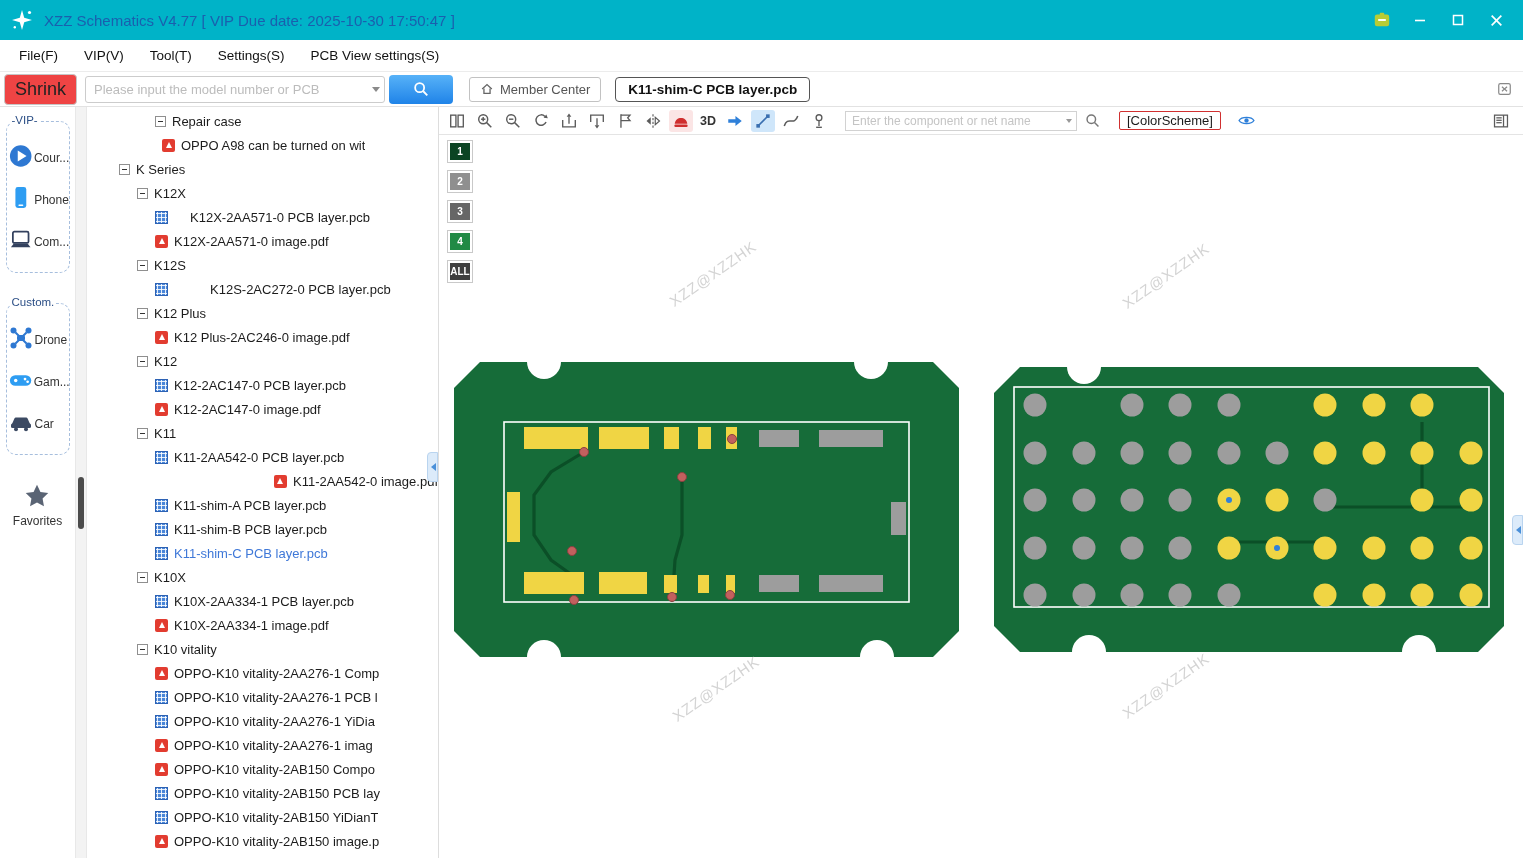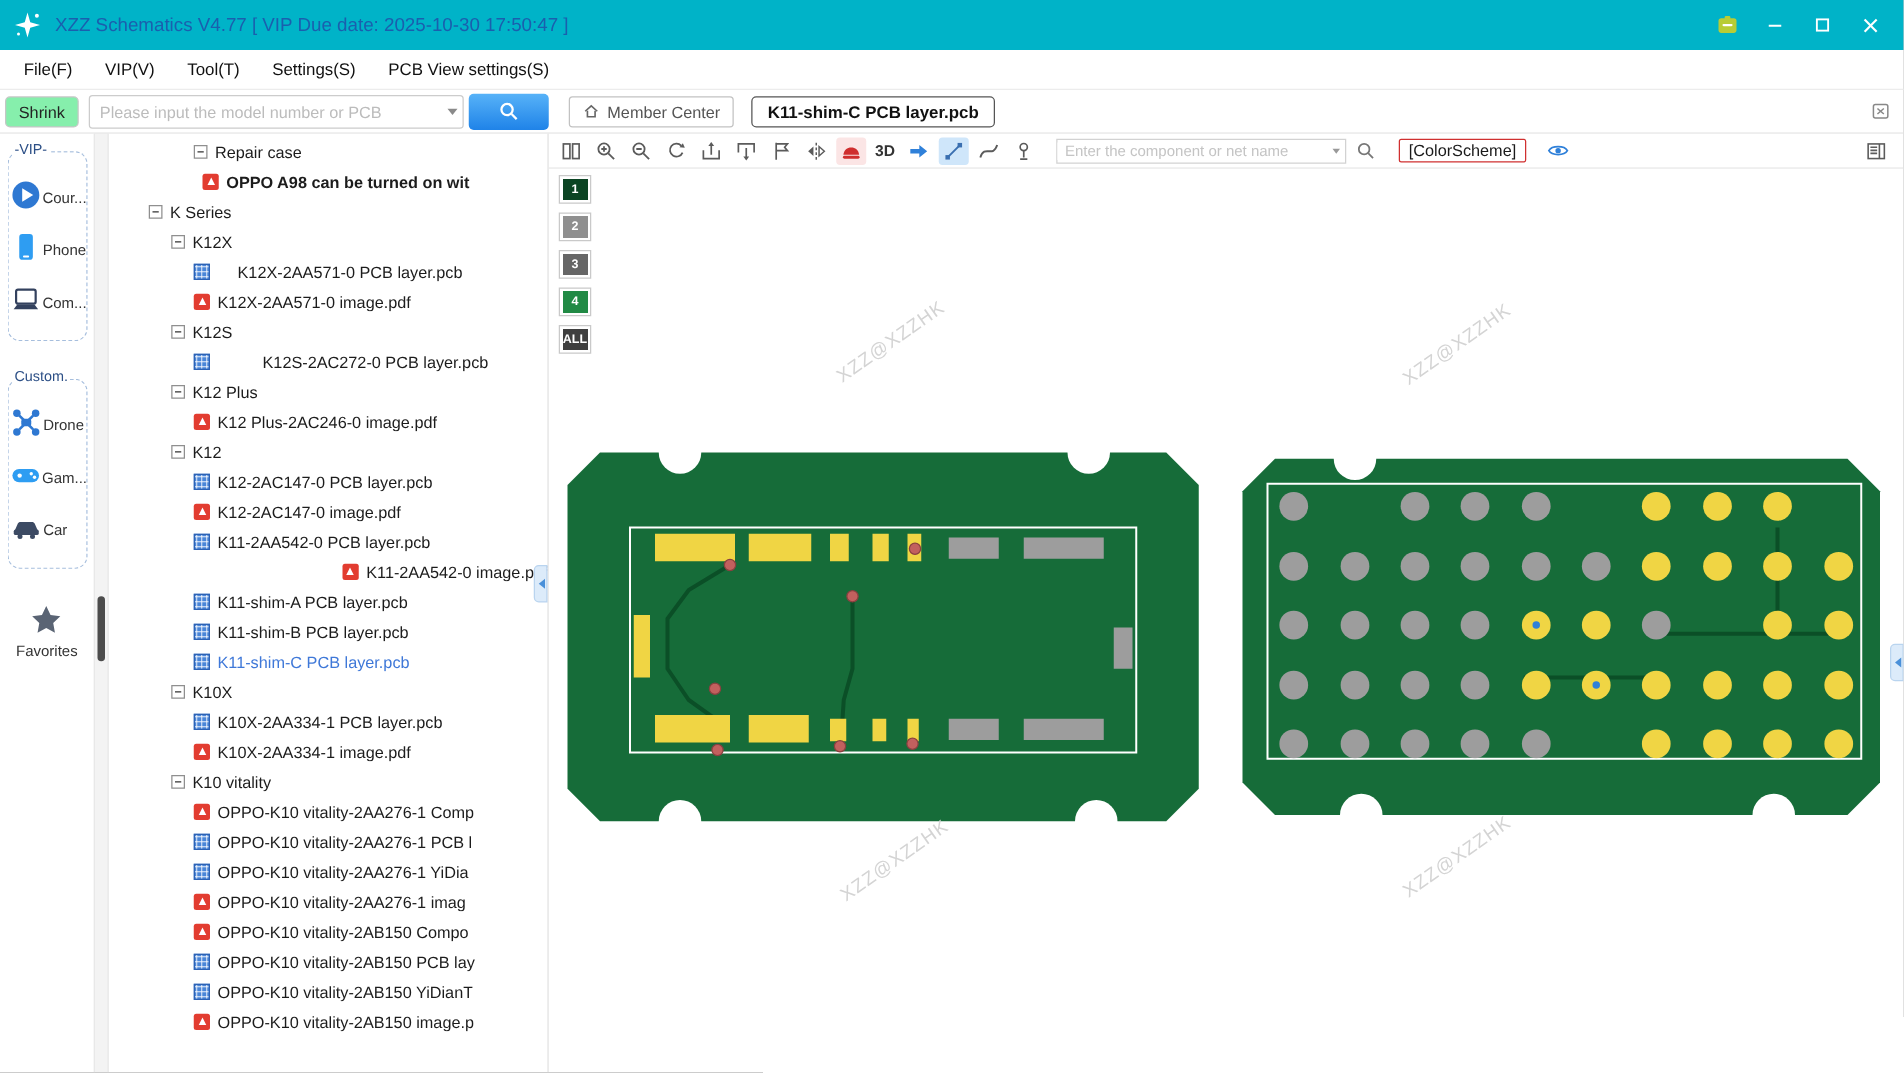--- a/index.html
+++ b/index.html
@@ -8,21 +8,21 @@
 
 .titlebar{height:40px;background:#00b3c8;display:flex;align-items:center;padding:0 10px;flex-shrink:0}
 .title-text{color:#1a5fae;font-size:15px;margin-left:10px;white-space:nowrap}
 .win-controls{margin-left:auto;display:flex;align-items:center;gap:20px;padding-right:8px}
 .winbtn{display:flex;align-items:center;justify-content:center;width:18px;height:18px}
 
 .menubar{height:32px;display:flex;align-items:center;background:#fff;border-bottom:1px solid #ececec;padding-left:6px}
 .menu-item{padding:0 13px;font-size:13.5px;color:#111;line-height:32px;white-space:nowrap}
 
 .topbar{height:35px;display:flex;align-items:center;background:#fff;border-bottom:1px solid #e2e2e2;padding:0 4px;gap:8px}
-.shrink-btn{border:1px solid #c6c6c6;background:#86efac;border-radius:4px;font-size:13px;color:#222;padding:4px 10px;font-family:inherit}
+.shrink-btn{border:1px solid #c6c6c6;background:#ef4444;border-radius:4px;font-size:18px;color:#222;padding:4px 10px;font-family:inherit}
 .model-combo{width:300px;height:27px;border:1px solid #ccc;border-radius:3px;display:flex;align-items:center;background:#fff}
 .model-combo input{flex:1;border:0;outline:0;font-size:13px;padding:0 8px;color:#333;min-width:0;font-family:inherit}
 .model-combo input::placeholder{color:#bcbcbc}
 .chev{width:16px;display:flex;justify-content:center}
 .chev::after{content:"";border:4px solid transparent;border-top:5px solid #8a8a8a;margin-top:5px}
 .search-btn{width:64px;height:29px;border:0;border-radius:4px;background:linear-gradient(#57b2f8,#1f83e8);display:flex;align-items:center;justify-content:center;margin-left:-4px}
 .member-btn{height:25px;border:1px solid #c2c2c2;background:#fff;border-radius:3px;display:flex;align-items:center;gap:6px;padding:0 10px;font-size:13px;color:#555;margin-left:8px;font-family:inherit;white-space:nowrap}
 .doc-tab{height:25px;border:1px solid #555;border-radius:4px;display:flex;align-items:center;padding:0 12px;font-size:13.5px;font-weight:bold;color:#111;margin-left:6px;background:#fff;white-space:nowrap}
 .close-view{margin-left:auto;margin-right:6px;display:flex}
 
@@ -223,21 +223,21 @@
 
     <div class="vscroll">
         <div class="vthumb"></div>
       </div>
 
     <div class="tree" id="tree-list">
         <div class="trow" style="padding-left: 68px;">
           <span class="tgl"></span>
           <span class="tlabel">Repair case</span>
         </div>
-        <div class="trow" style="padding-left: 75px; font-weight: bold;">
+        <div class="trow" style="padding-left: 75px;">
           <span class="fico pdf"></span>
           <span class="tlabel">OPPO A98 can be turned on wit</span>
         </div>
         <div class="trow" style="padding-left: 32px;">
           <span class="tgl"></span>
           <span class="tlabel">K Series</span>
         </div>
         <div class="trow" style="padding-left: 50px;">
           <span class="tgl"></span>
           <span class="tlabel">K12X</span>
@@ -270,20 +270,24 @@
           <span class="tgl"></span>
           <span class="tlabel">K12</span>
         </div>
         <div class="trow" style="padding-left: 68px;">
           <span class="fico pcb"></span>
           <span class="tlabel">K12-2AC147-0 PCB layer.pcb</span>
         </div>
         <div class="trow" style="padding-left: 68px;">
           <span class="fico pdf"></span>
           <span class="tlabel">K12-2AC147-0 image.pdf</span>
+        </div>
+        <div class="trow" style="padding-left: 50px;">
+          <span class="tgl"></span>
+          <span class="tlabel">K11</span>
         </div>
         <div class="trow" style="padding-left: 68px;">
           <span class="fico pcb"></span>
           <span class="tlabel">K11-2AA542-0 PCB layer.pcb</span>
         </div>
         <div class="trow" style="padding-left: 68px; justify-content: flex-end;">
           <span class="fico pdf"></span>
           <span class="tlabel">K11-2AA542-0 image.pdf</span>
         </div>
         <div class="trow" style="padding-left: 68px;">

